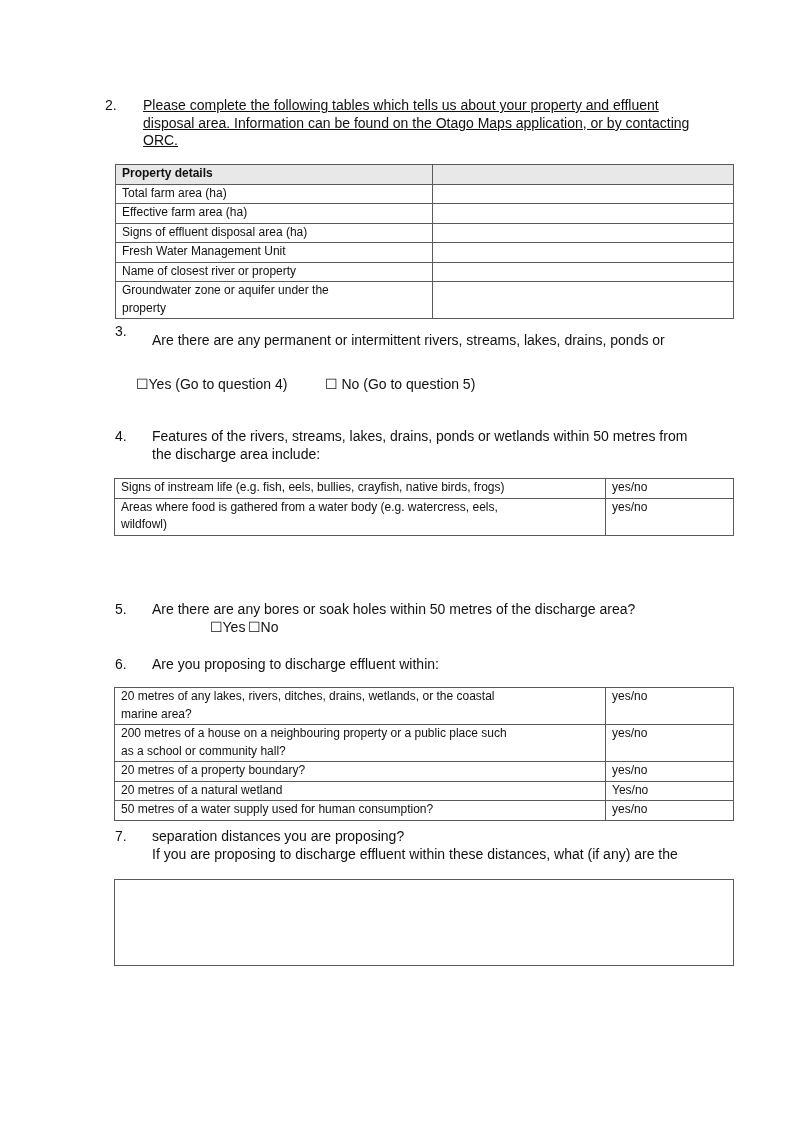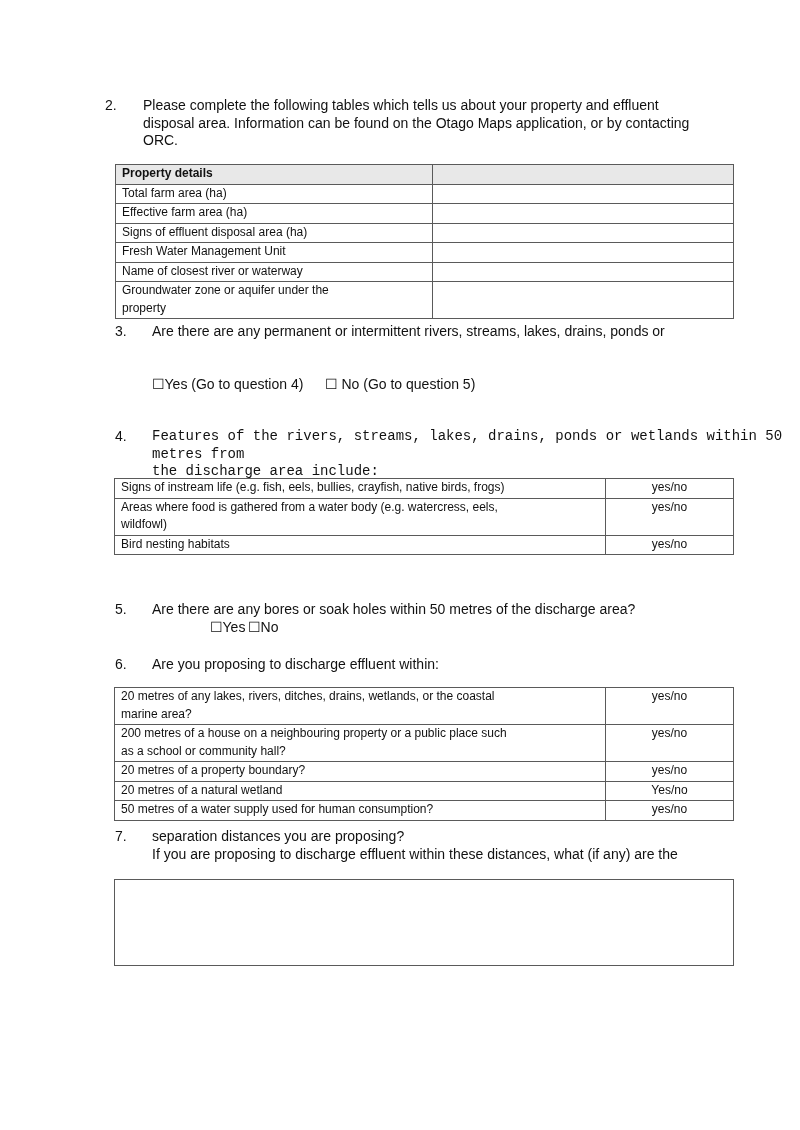--- a/index.html
+++ b/index.html
@@ -6,30 +6,30 @@
     body {
       width: 800px; height: 1130px; position: relative; overflow: hidden;
       font-family: "Liberation Sans", sans-serif; color: #111111;
       font-size: 14px; line-height: 17.5px;
     }
     .num { position: absolute; }
     .qtext { position: absolute; }
     table { border-collapse: collapse; position: absolute; table-layout: fixed; }
     td { border: 1px solid #5a5a5a; padding: 0 6px 1px 6px; vertical-align: top; font-size: 12px; line-height: 17.5px; }
     .hdr td { background: #e8e8e8; font-weight: bold; }
-    .ans { text-align: center; padding-right: 6px; }
+    .ans { text-align: left; padding-right: 6px; }
     .opt { position: absolute; white-space: pre; }
     .box { position: absolute; border: 1px solid #5a5a5a; }
   </style>
 </head>
 <body>
 
 <div>
   <span class="num" style="left:105px; top:97px;">2.</span>
-  <div class="qtext" style="left:143px; top:97px;">
+  <div class="qtext" style="left:143px; top:97px;text-decoration:underline;">
     <div>Please complete the following tables which tells us about your property and effluent</div>
     <div>disposal area. Information can be found on the Otago Maps application, or by contacting</div>
     <div>ORC.</div>
   </div>
 </div>
 
 <table style="left:115px; top:164px; width:618px;">
   <colgroup>
       <col style="width:317px">
       <col style="width:301px">
@@ -49,69 +49,65 @@
   </tr>
   <tr>
     <td>Signs of effluent disposal area (ha)</td>
     <td></td>
   </tr>
   <tr>
     <td>Fresh Water Management Unit</td>
     <td></td>
   </tr>
   <tr>
-    <td>Name of closest river or waterway</td>
+    <td>Name of closest river or property</td>
     <td></td>
   </tr>
   <tr>
     <td>
       <div>Groundwater zone or aquifer under the</div>
       <div>property</div>
     </td>
     <td></td>
   </tr>
 </tbody>
   </table>
 
 <div>
   <span class="num" style="left:115px; top:323px;">3.</span>
-  <div class="qtext" style="left:152px; top:323px;">
+  <div class="qtext" style="left:152px; top:332px;">
     <div>Are there are any permanent or intermittent rivers, streams, lakes, drains, ponds or</div>
   </div>
-  <span class="opt" style="left:152px; top:376px;">☐Yes (Go to question 4)</span>
+  <span class="opt" style="left:136px; top:376px;">☐Yes (Go to question 4)</span>
   <span class="opt" style="left:325px; top:376px;">☐ No (Go to question 5)</span>
 </div>
 
 <div>
   <span class="num" style="left:115px; top:428px;">4.</span>
-  <div class="qtext" style="left:152px; top:428px;font-family:Liberation Mono, monospace;">
+  <div class="qtext" style="left:152px; top:428px;">
     <div>Features of the rivers, streams, lakes, drains, ponds or wetlands within 50 metres from</div>
     <div>the discharge area include:</div>
   </div>
 </div>
 
 <table style="left:114px; top:478px; width:619px;">
   <colgroup>
       <col style="width:491px">
       <col style="width:128px">
     </colgroup>
   <tbody>
       <tr>
     <td>Signs of instream life (e.g. fish, eels, bullies, crayfish, native birds, frogs)</td>
     <td class="ans">yes/no</td>
   </tr>
   <tr>
     <td>
       <div>Areas where food is gathered from a water body (e.g. watercress, eels,</div>
       <div>wildfowl)</div>
     </td>
-    <td class="ans">yes/no</td>
-  </tr>
-  <tr>
-    <td>Bird nesting habitats</td>
     <td class="ans">yes/no</td>
   </tr>
 </tbody>
   </table>
 
 <div>
   <span class="num" style="left:115px; top:601px;">5.</span>
   <div class="qtext" style="left:152px; top:601px;">Are there are any bores or soak holes within 50 metres of the discharge area?</div>
   <span class="opt" style="left:210px; top:619px;">☐Yes</span>
   <span class="opt" style="left:248px; top:619px;text-align:right;">☐No</span>

